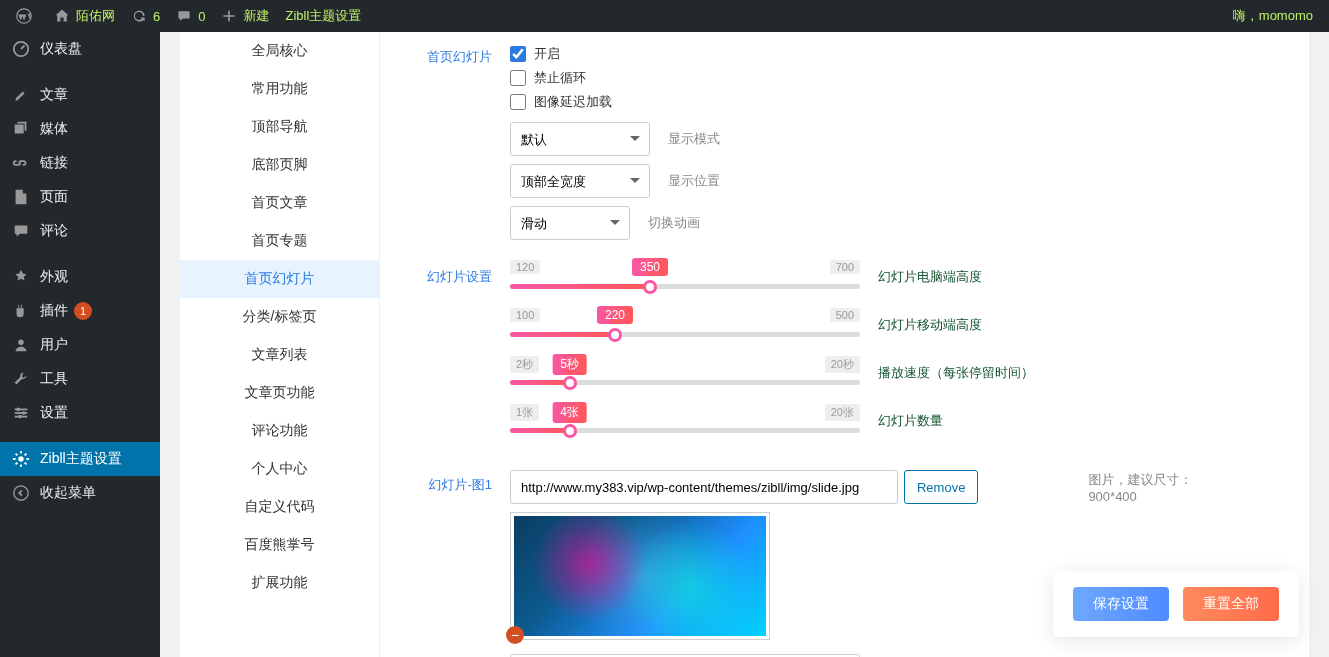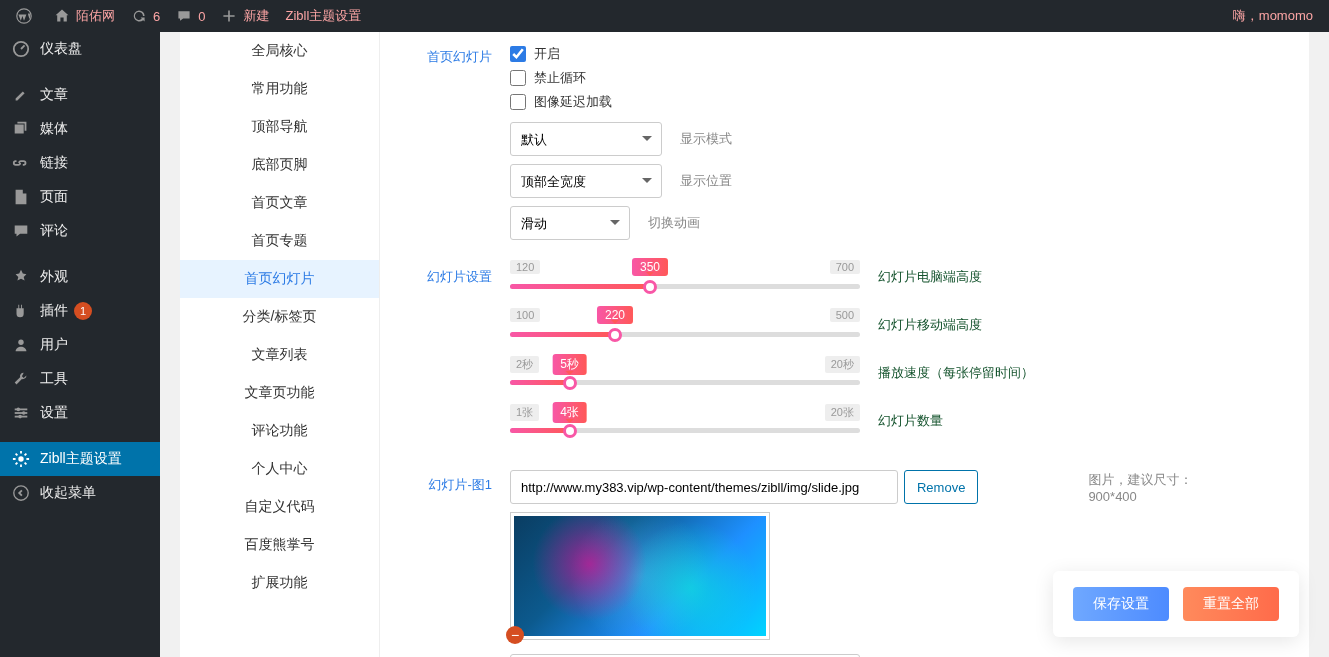--- a/index.html
+++ b/index.html
@@ -1,17 +1,17 @@
 <!DOCTYPE html>
 <html><head>
 <meta charset="utf-8">
 <style>
 *{box-sizing:border-box;margin:0;padding:0}
 body{font-family:-apple-system,BlinkMacSystemFont,"Segoe UI","Microsoft YaHei",sans-serif;font-size:13px;color:#333;background:#f1f1f1;width:1329px;height:657px;overflow:hidden}
-.topbar{height:32px;background:#23282d;color:#fca5a5;display:flex;align-items:center;padding:0 8px;font-size:13px}
+.topbar{height:32px;background:#23282d;color:#bef264;display:flex;align-items:center;padding:0 8px;font-size:13px}
 .topbar .item{display:flex;align-items:center;padding:0 8px;height:100%;cursor:pointer}
 .topbar .spacer{flex:1}
 .topbar svg{width:16px;height:16px;fill:#999;margin-right:6px}
 .wp-sidebar{position:absolute;left:0;top:32px;width:160px;bottom:0;background:#23282d;color:#eee}
 .wp-sidebar .mi{display:flex;align-items:center;padding:8px 12px;font-size:14px;cursor:pointer;color:#eee}
 .wp-sidebar .mi.active{background:#0073aa;color:#fff;position:relative}
 .wp-sidebar .mi.active::after{content:"";position:absolute;right:-8px;top:50%;transform:translateY(-50%);border:8px solid transparent;border-left-color:#0073aa}
 .wp-sidebar .sep{height:12px}
 .wp-sidebar svg{width:18px;height:18px;fill:#999;margin-right:10px;flex-shrink:0}
 .wp-sidebar .mi.active svg{fill:#fff}
@@ -22,21 +22,21 @@
 .subnav .si{padding:10px 0;text-align:center;font-size:14px;cursor:pointer}
 .subnav .si.active{background:#e7f3ff;color:#2c7be5;font-weight:500}
 .form-area{flex:1;padding:10px 30px 30px 30px;overflow:auto}
 .row{display:flex;align-items:flex-start;margin-bottom:6px}
 .row .lbl{width:100px;text-align:right;padding-right:18px;padding-top:6px;font-size:13px;color:#555}
 .row .lbl.blue{color:#2c7be5;font-weight:500}
 .row .ctl{flex:1;max-width:730px}
 .cb{display:flex;align-items:center;padding:3px 0}
 .cb input{width:16px;height:16px;margin-right:8px;accent-color:#2c7be5}
 .sel-row{display:flex;align-items:center;margin-bottom:8px}
-.sel{width:152px;height:34px;border:1px solid #ccc;border-radius:3px;padding:0 26px 0 10px;appearance:none;background:#fff;font-size:13px;position:relative}
+.sel{width:140px;height:34px;border:1px solid #ccc;border-radius:3px;padding:0 26px 0 10px;appearance:none;background:#fff;font-size:13px;position:relative}
 .sel-wrap{position:relative;display:inline-block}
 .sel-wrap::after{content:"";position:absolute;right:10px;top:14px;border:5px solid transparent;border-top-color:#666;pointer-events:none}
 .sel-lbl{margin-left:18px;color:#888;font-size:13px}
 .slider-row{display:flex;align-items:center;margin-bottom:18px}
 .slider{position:relative;width:350px;height:30px;margin-right:18px}
 .track{position:absolute;left:0;right:0;top:22px;height:5px;background:#ddd;border-radius:3px}
 .fill{position:absolute;left:0;top:22px;height:5px;background:#f857a6;background:linear-gradient(90deg,#f857a6,#ff5858);border-radius:3px}
 .thumb{position:absolute;top:18px;width:14px;height:14px;background:#fff;border:3px solid #f857a6;border-radius:50%;transform:translateX(-50%)}
 .bubble{position:absolute;top:-4px;transform:translateX(-50%);background:#f857a6;background:linear-gradient(90deg,#f857a6,#ff5858);color:#fff;padding:2px 8px;border-radius:3px;font-size:12px}
 .bubble::after{content:"";position:absolute;left:50%;bottom:-4px;transform:translateX(-50%);border:4px solid transparent;border-top-color:#ff5858}

